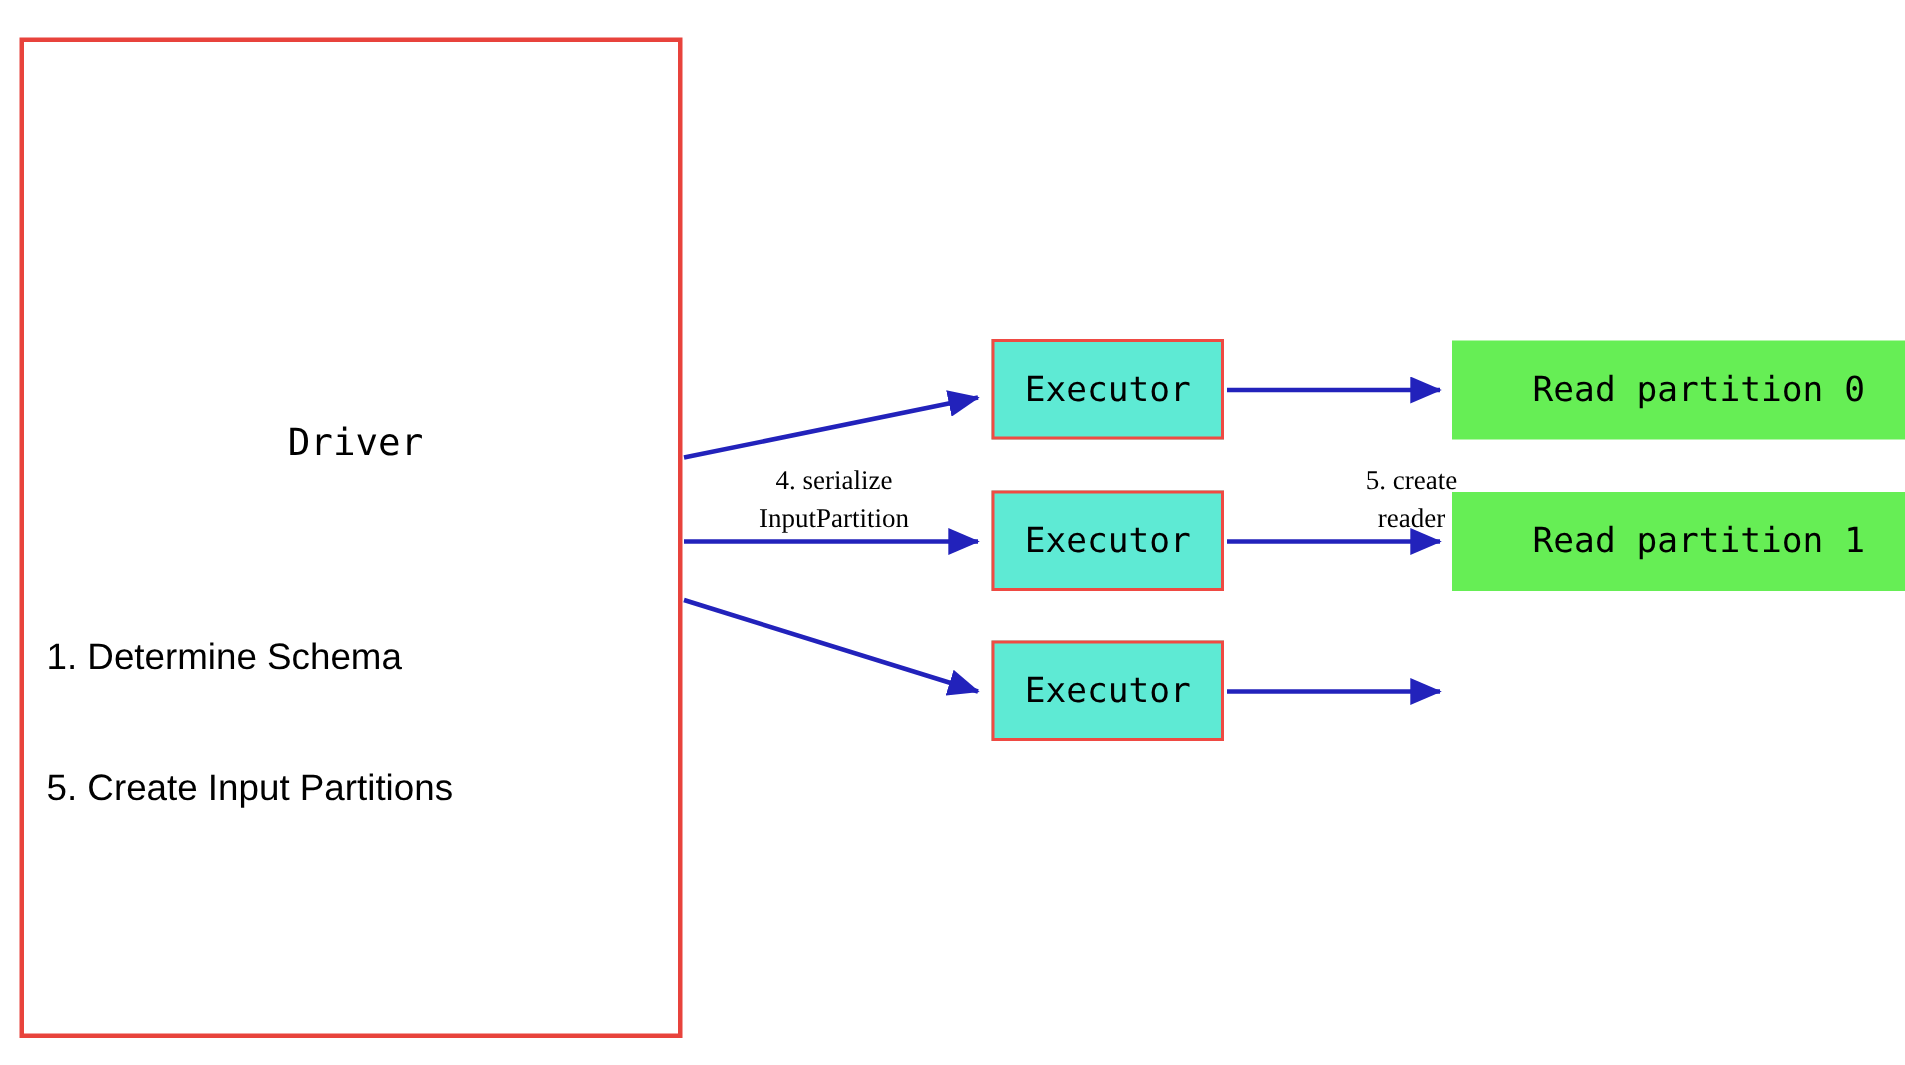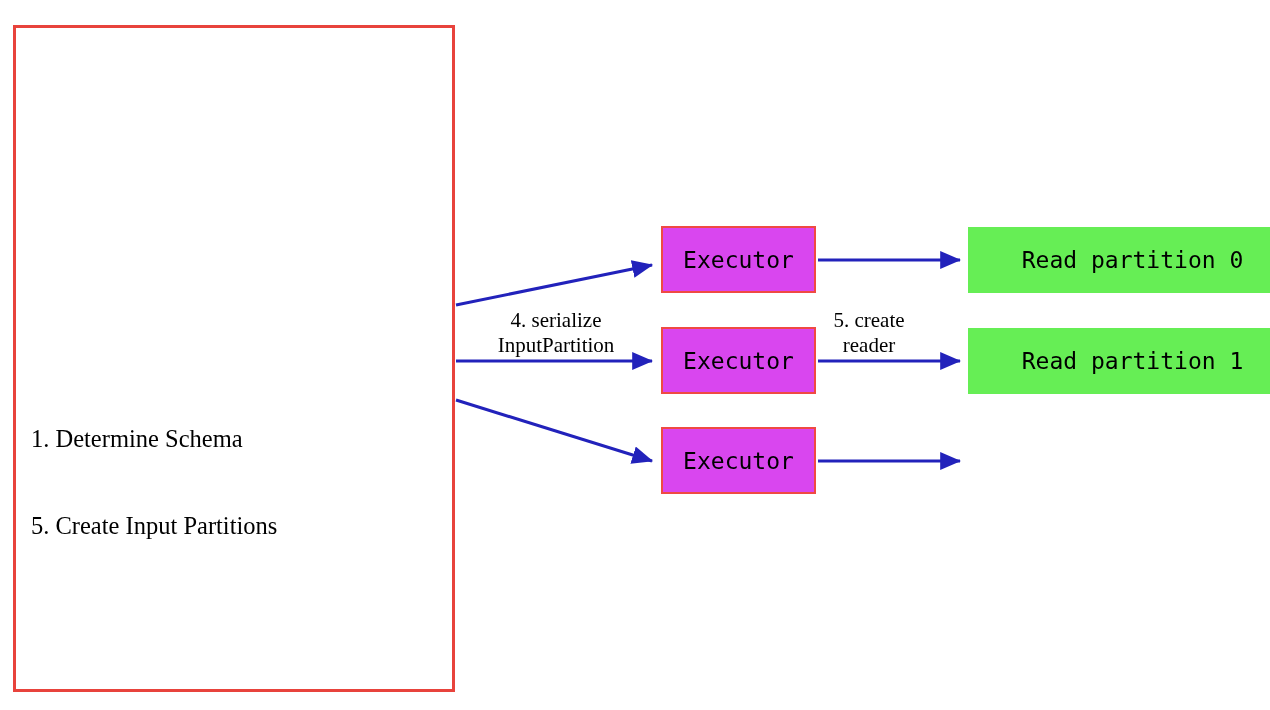--- a/index.html
+++ b/index.html
@@ -37,39 +37,39 @@
     font-family: "DejaVu Sans Mono", "Liberation Mono", monospace;
     font-size: 25px;
     color: #000000;
     letter-spacing: 0px;
     white-space: pre;
   }
   .driver-steps {
     position: absolute;
     left: 15px;
     top: 338px;
-    font-family: Liberation Serif, serif;
+    font-family: Liberation Sans, sans-serif;
     font-size: 24.5px;
     line-height: 29px;
     color: #000000;
     white-space: pre;
   }
   .driver-steps div {
     white-space: pre;
   }
 
   
   .executor-box {
     position: absolute;
     left: 661px;
     width: 155px;
     height: 67px;
     box-sizing: border-box;
     border: 2px solid #ef4a43;
-    background: #d946ef;
+    background: #5eead4;
   }
   .executor-box .executor-label {
     position: absolute;
     left: 0;
     top: 0;
     width: 100%;
     height: 100%;
     display: flex;
     align-items: center;
     justify-content: center;
@@ -109,43 +109,44 @@
     top: 0;
     width: 1270px;
     height: 710px;
     pointer-events: none;
   }
 
   
   .edge-label {
     position: absolute;
     font-family: "Liberation Serif", "DejaVu Serif", serif;
-    font-size: 21px;
+    font-size: 18px;
     line-height: 25px;
     color: #000000;
     text-align: center;
     white-space: nowrap;
   }
   #label-serialize {
     left: 470px;
     top: 308px;
     width: 172px;
   }
   #label-create-reader {
-    left: 800px;
+    left: 872px;
     top: 308px;
     width: 138px;
   }
 </style>
 </head>
 <body>
 
 <div id="canvas">
 
   <div class="driver-box">
+    <div class="driver-title">Driver</div>
     <div class="driver-steps">
       <div>1. Determine Schema</div>
       <div>5. Create Input Partitions</div>
     </div>
   </div>
 
   <div class="executor-box" id="executor-0">
     <span class="executor-label">Executor</span>
   </div>
   <div class="executor-box" id="executor-1">

